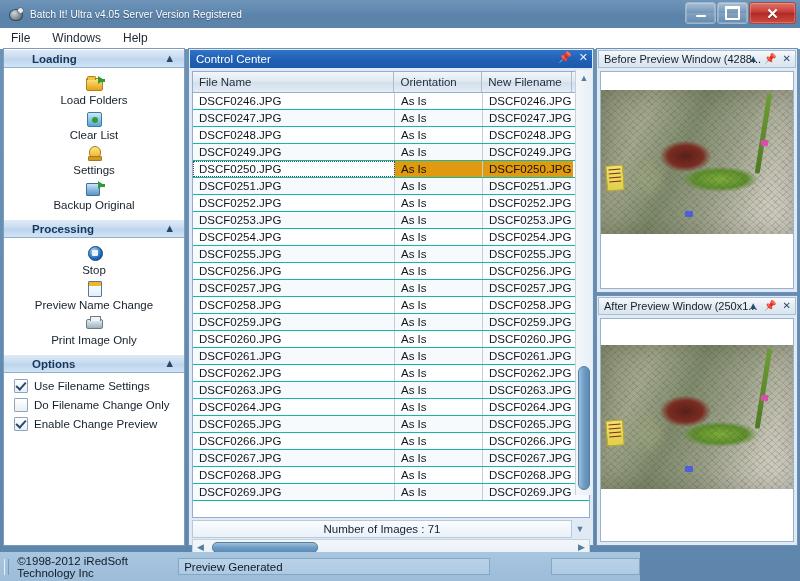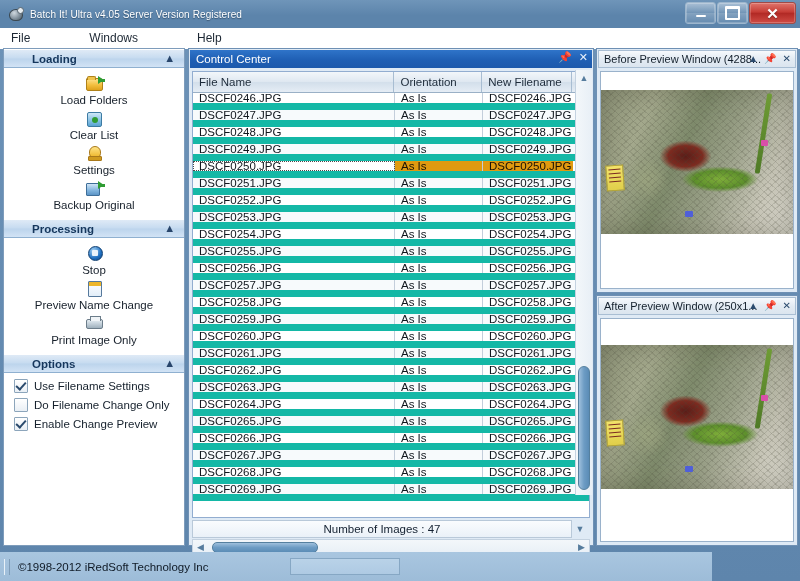--- a/index.html
+++ b/index.html
@@ -55,21 +55,20 @@
   .wbtn .x{
     color:#fff;font-size:15px;line-height:15px;font-weight:bold;
     text-shadow:0 1px 1px rgba(0,0,0,.35);
   }
 
   
   .menubar{
     position:absolute;left:0;top:28px;width:800px;height:20px;
     background:#ffffff;display:flex;align-items:center;
     border-bottom:1px solid #ffffff;
-    gap:37px;
   }
   .menu-item{
     padding:1px 11px;color:#1c2733;font-size:12px;line-height:16px;
   }
 
   
   .workarea{
     position:absolute;left:0;top:48px;width:800px;height:502px;
   }
 
@@ -207,21 +206,21 @@
   }
   .gh{
     font-size:11.5px;color:#1d2b3a;display:flex;align-items:center;padding-left:6px;
     border-right:1px solid #a8bdd2;box-sizing:border-box;
   }
   .gh.c1{width:202px;}
   .gh.c2{width:88px;}
   .gh.c3{width:90px;}
   .gh.c4{width:17px;border-right:none;justify-content:center;padding-left:0;}
   .rows{height:425px;overflow:hidden;position:relative;}
-  .row{display:flex;height:17px;border-bottom:7px solid #14b8a6;box-sizing:border-box;}
+  .row{display:flex;height:17px;border-bottom:1px solid #14b8a6;box-sizing:border-box;}
   .row:nth-child(odd){background:#ffffff;}
   .row:nth-child(even){background:#f7fafc;}
   .cell{
     font-size:11.5px;color:#10161d;display:flex;align-items:center;padding-left:6px;
     border-right:1px solid #c3cedb;box-sizing:border-box;white-space:nowrap;overflow:hidden;
   }
   .cell.c1{width:202px;}
   .cell.c2{width:88px;}
   .cell.c3{width:90px;border-right:none;}
   .row.sel .cell.c1{outline:1px dotted #4a4a4a;outline-offset:-1px;background:#ffffff;}
@@ -335,21 +334,21 @@
     position:absolute;right:13%;top:35%;width:7px;height:6px;
     background:#d94fa8;border-radius:1px;
   }
   .photo .blue{
     position:absolute;left:44%;bottom:12%;width:8px;height:6px;
     background:#4f5fd9;border-radius:1px;
   }
 
   
   .statusbar{
-    position:absolute;left:0;top:552px;width:712px;height:29px;
+    position:absolute;left:0;top:552px;width:640px;height:29px;
     background:linear-gradient(180deg,#a9c6e0 0%,#9dbcd8 100%);
     display:flex;align-items:center;
   }
   .sb-grip{width:4px;height:16px;margin-left:4px;border-left:1px solid #e8f1f8;border-right:1px solid #7e9cb8;}
   .sb-cell{
     height:17px;display:flex;align-items:center;
     font-size:11.5px;color:#0f1a26;padding:0 5px;box-sizing:border-box;
     border:1px solid transparent;
   }
   .sb-cell.boxed{
@@ -612,21 +611,21 @@
             </div>
           </div>
       </div>
 
       <div class="vscroll">
         <div class="vs-arrow" style="top:0;">▲</div>
         <div class="vthumb" style="top:296px;height:124px;"></div>
       </div>
 
       <div class="countbar">
-        <div class="count-box">Number of Images : 47</div>
+        <div class="count-box">Number of Images : 71</div>
         <div class="count-arrow">▼</div>
       </div>
 
       <div class="hscroll">
         <div class="hs-arrow">◀</div>
         <div class="hthumb"></div>
         <div class="hs-arrow right">▶</div>
       </div>
 
       <div class="tabstrip">
@@ -673,16 +672,17 @@
             <div class="blue"></div>
         </div>
       </div>
     </div>
 
   </div>
 
   <div class="statusbar">
     <div class="sb-grip"></div>
     <div class="sb-cell sb-c1">©1998-2012 iRedSoft Technology Inc</div>
+    <div class="sb-cell boxed sb-c2">Preview Generated</div>
     <div class="sb-cell sb-c3"></div>
     <div class="sb-cell boxed sb-c4"></div>
   </div>
 </div>
 
 </body></html>

